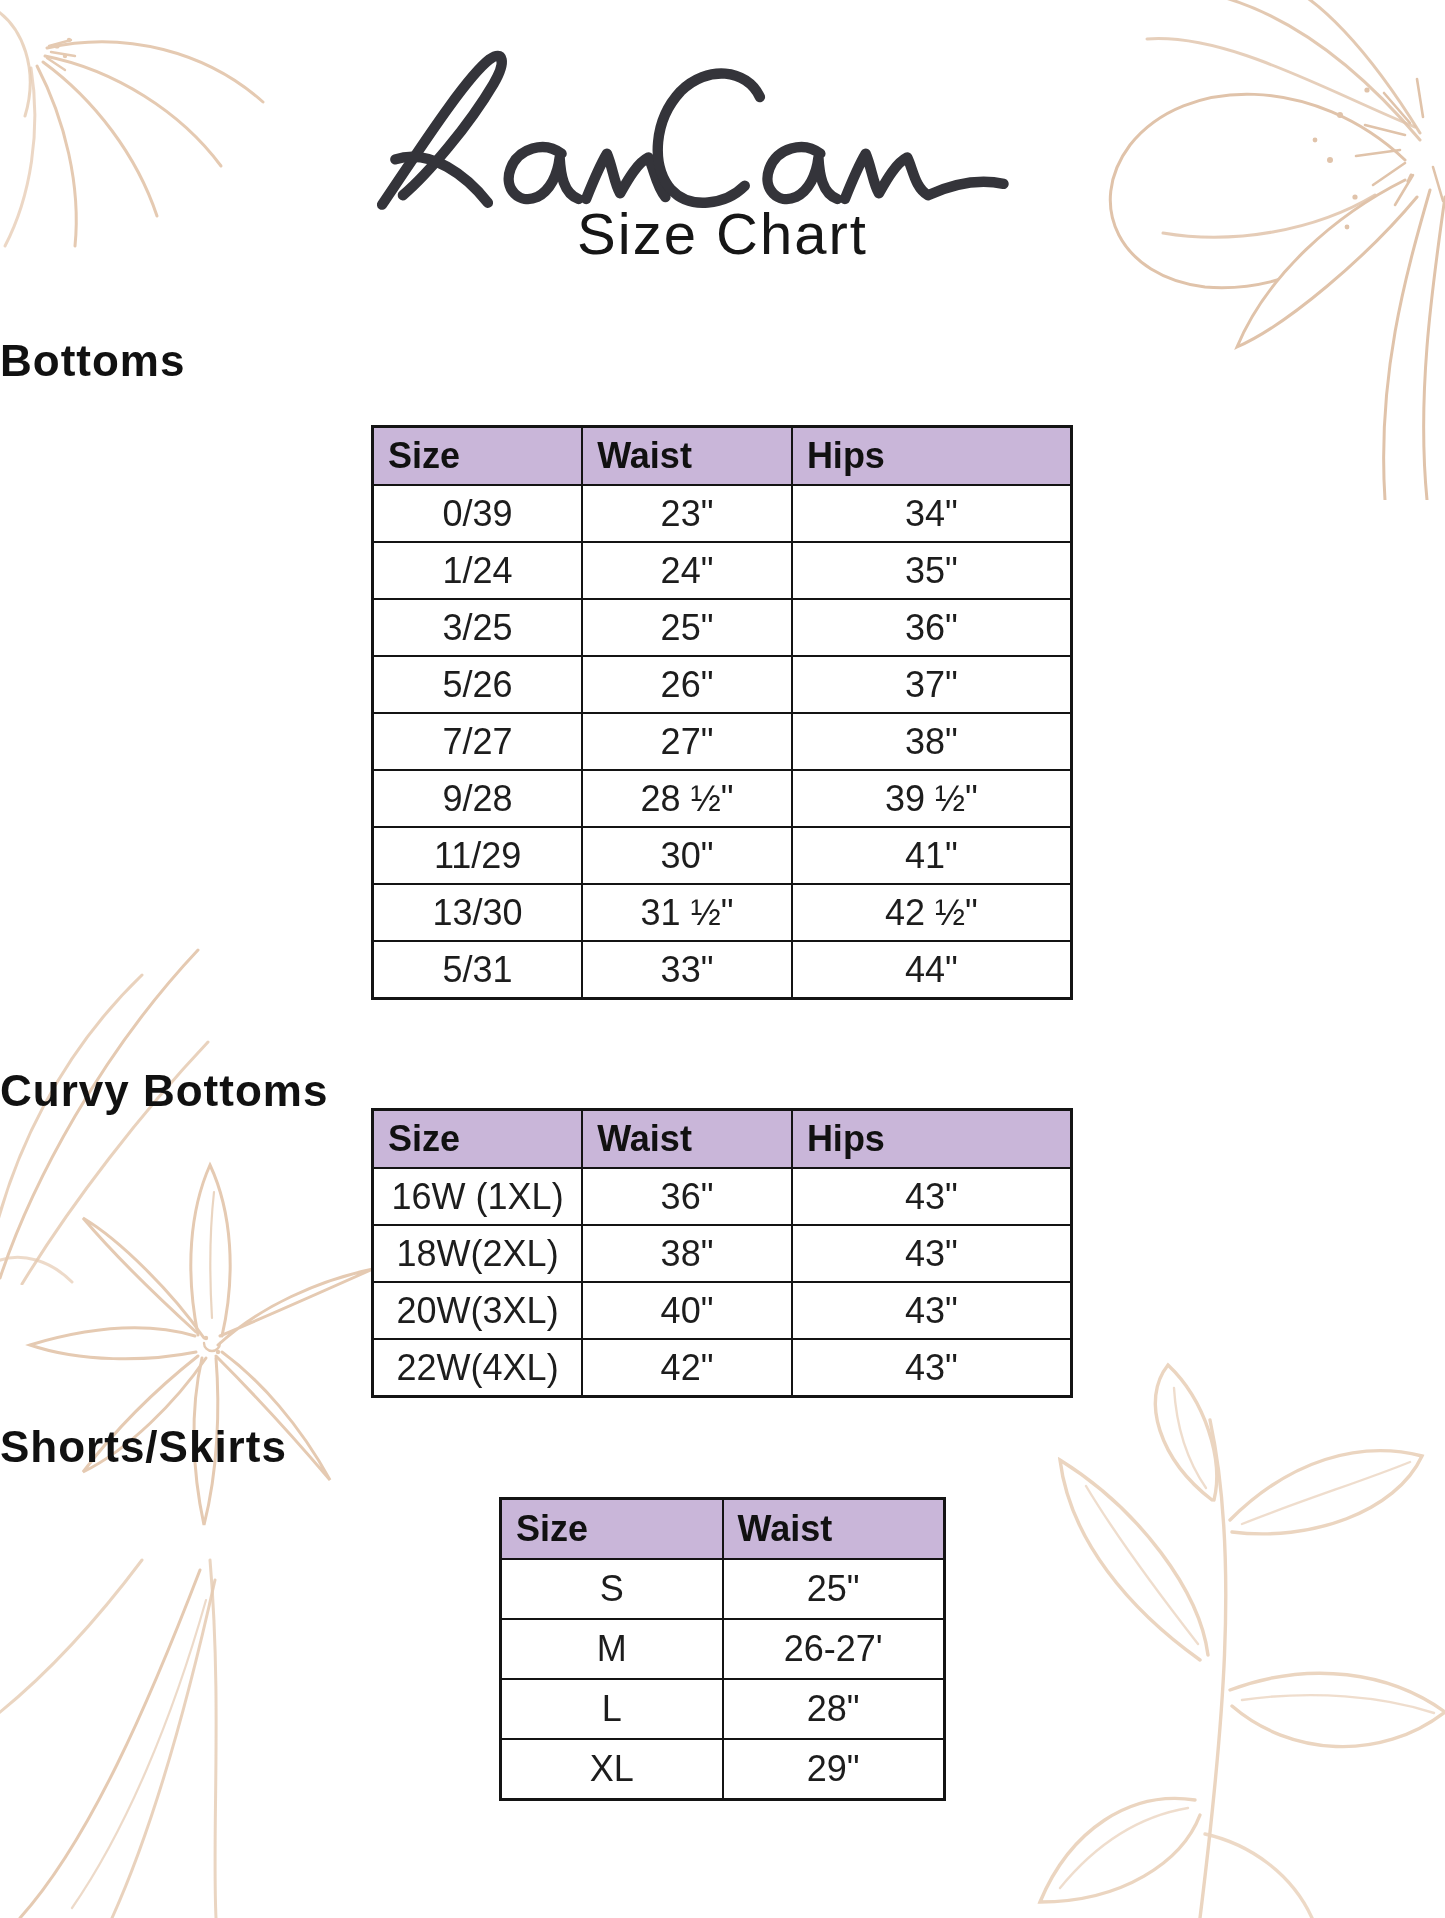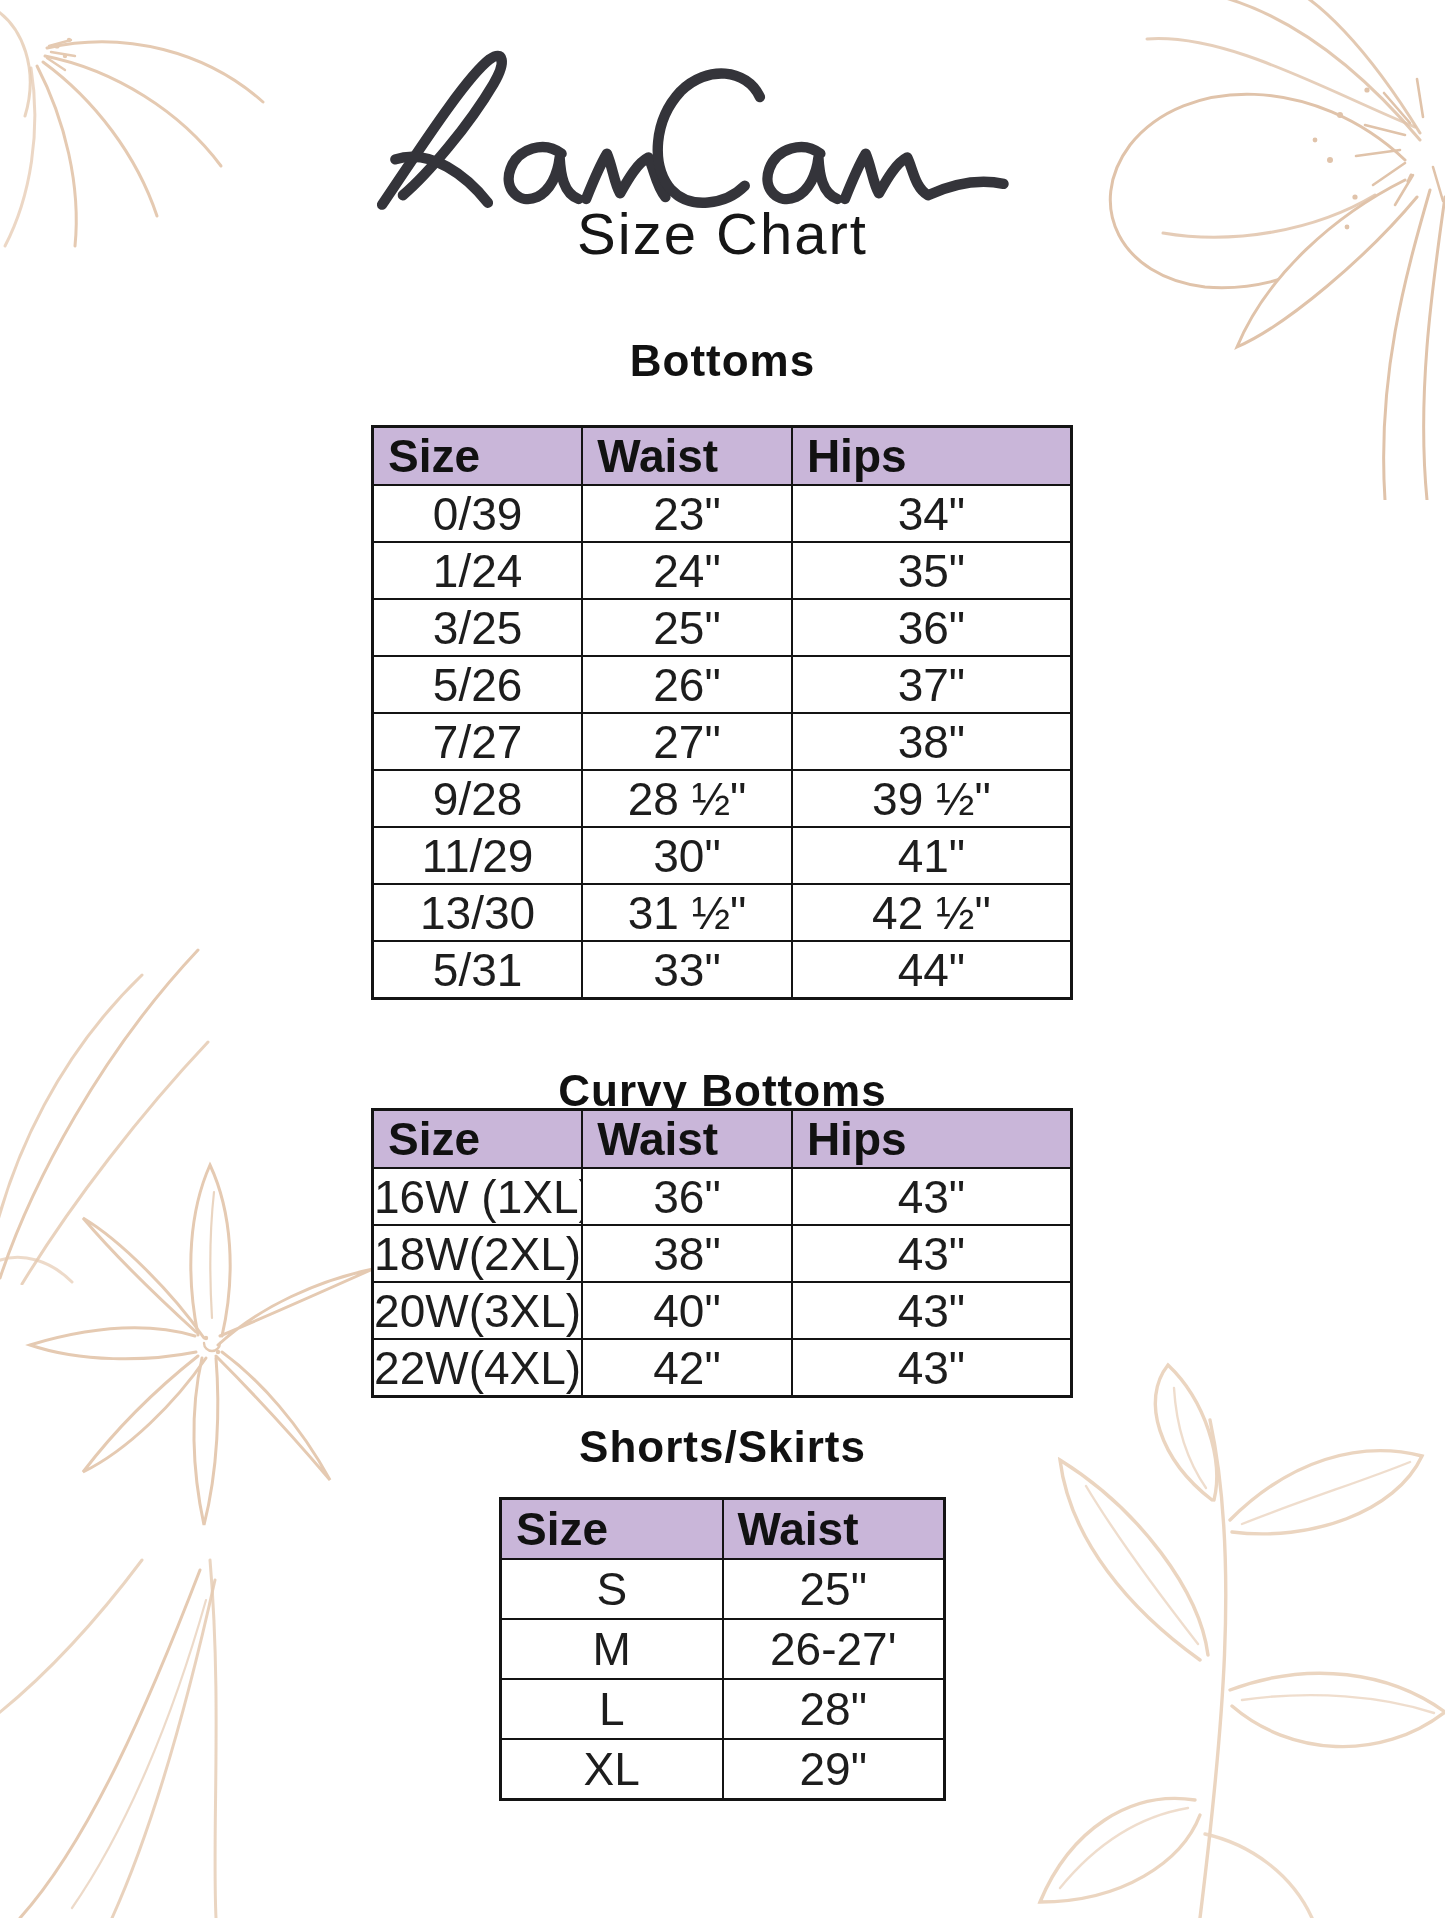--- a/index.html
+++ b/index.html
@@ -14,33 +14,33 @@
   }
   .floral{position:absolute;pointer-events:none;}
   .logo-bg{position:absolute;left:368px;top:50px;width:452px;height:140px;background:#ffffff;}
   .logo{position:absolute;left:365px;top:46px;width:650px;height:170px;}
   .sr-label{position:absolute;width:1px;height:1px;overflow:hidden;opacity:0;}
   .page-title{
     position:absolute;left:0;top:200px;width:100%;
     text-align:center;font-size:58px;font-weight:500;letter-spacing:2px;color:#161616;
   }
   .section-heading{
-    position:absolute;width:100%;left:0;text-align:center;
+    position:absolute;width:100%;left:0;
     font-size:44px;font-weight:600;letter-spacing:1px;color:#111111;
   }
   .h-bottoms{top:336px;}
   .h-curvy{top:1026px;margin-top:40px;}
   .h-shorts{top:1422px;}
   table.size-table{
     position:absolute;border-collapse:collapse;background:#ffffff;
     border:3px solid #141414;table-layout:fixed;
   }
   table.size-table th, table.size-table td{
     border:2px solid #141414;
-    font-size:46px;line-height:1;
+    font-size:36px;line-height:1;
     overflow:hidden;white-space:nowrap;
   }
   table.size-table th{
     background:#C9B6D9;
     text-align:left;padding:0 0 0 14px;height:56px;font-weight:700;color:#111111;
   }
   table.size-table td{
     text-align:center;height:55px;font-weight:400;color:#1d1d1d;padding:0;
   }
   #table-bottoms{left:371px;top:425px;width:702px;}

